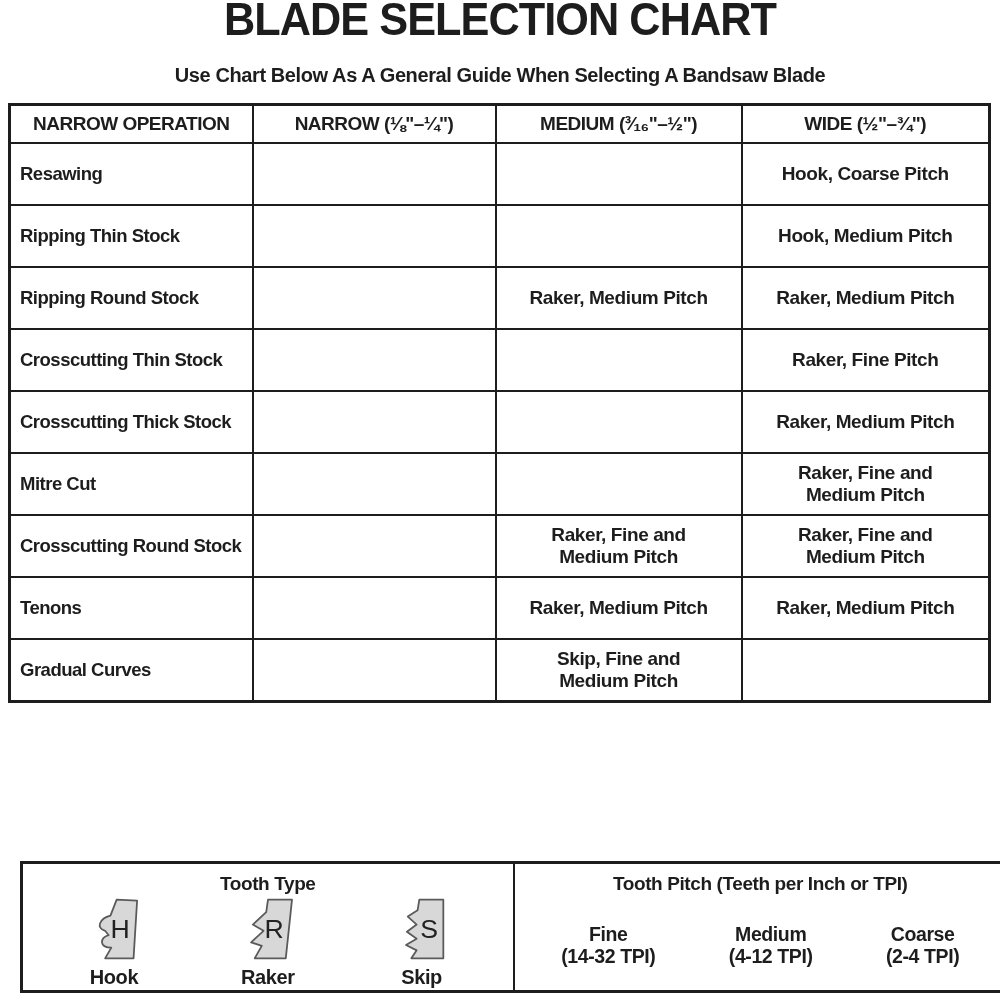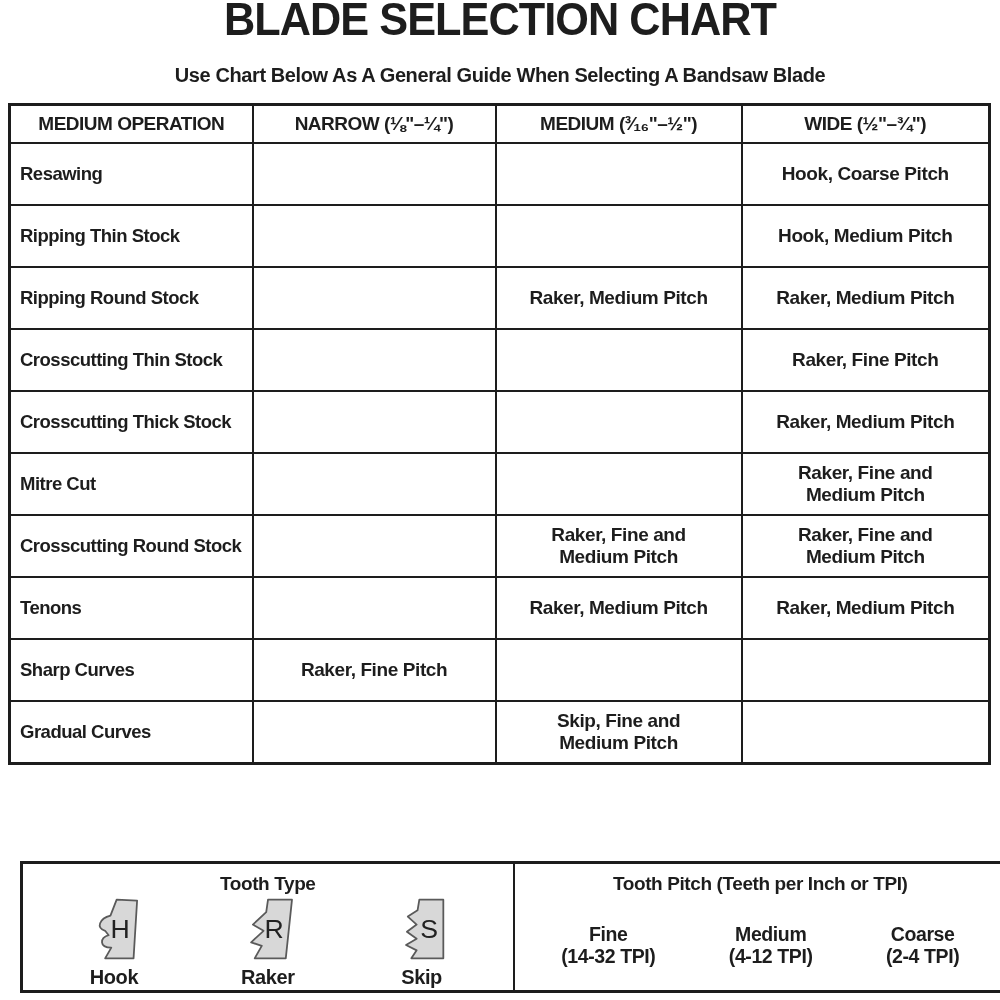--- a/index.html
+++ b/index.html
@@ -75,21 +75,21 @@
 
   <table class="main-table">
     <colgroup>
       <col style="width:24.8%">
         <col style="width:24.8%">
         <col style="width:25.1%">
         <col style="width:25.3%">
     </colgroup>
     <thead>
       <tr>
-        <th>MEDIUM OPERATION</th>
+        <th>NARROW OPERATION</th>
         <th>NARROW (⅛"–¼")</th>
         <th>MEDIUM (³⁄₁₆"–½")</th>
         <th>WIDE (½"–¾")</th>
       </tr>
     </thead>
     <tbody>
       <tr>
         <td class="op">Resawing</td>
         <td class="val"></td>
         <td class="val"></td>
@@ -132,26 +132,20 @@
         <td class="val">Raker, Fine and
 Medium Pitch</td>
         <td class="val">Raker, Fine and
 Medium Pitch</td>
       </tr>
       <tr>
         <td class="op">Tenons</td>
         <td class="val"></td>
         <td class="val">Raker, Medium Pitch</td>
         <td class="val">Raker, Medium Pitch</td>
-      </tr>
-      <tr>
-        <td class="op">Sharp Curves</td>
-        <td class="val">Raker, Fine Pitch</td>
-        <td class="val"></td>
-        <td class="val"></td>
       </tr>
       <tr>
         <td class="op">Gradual Curves</td>
         <td class="val"></td>
         <td class="val">Skip, Fine and
 Medium Pitch</td>
         <td class="val"></td>
       </tr>
     </tbody>
   </table>

